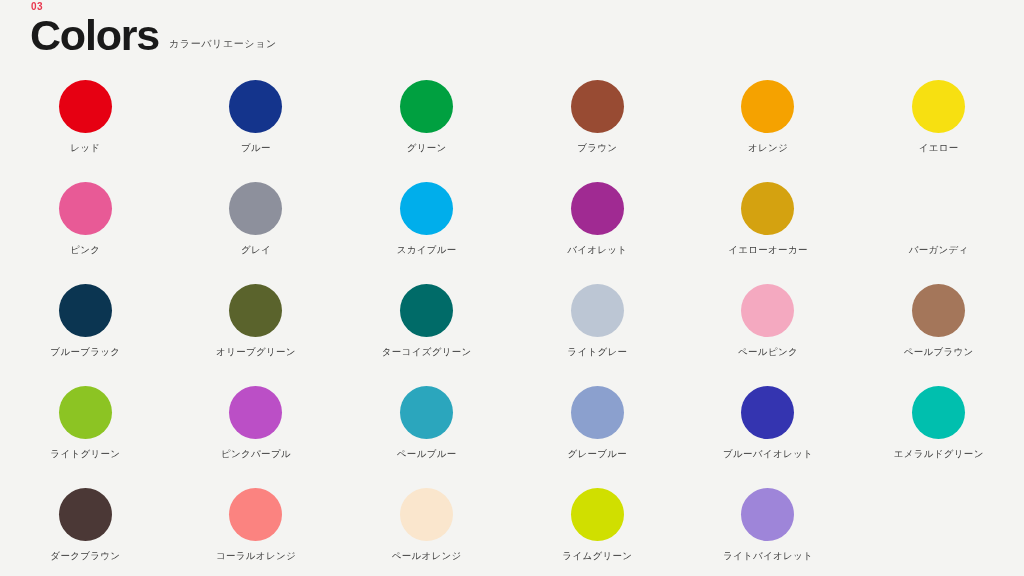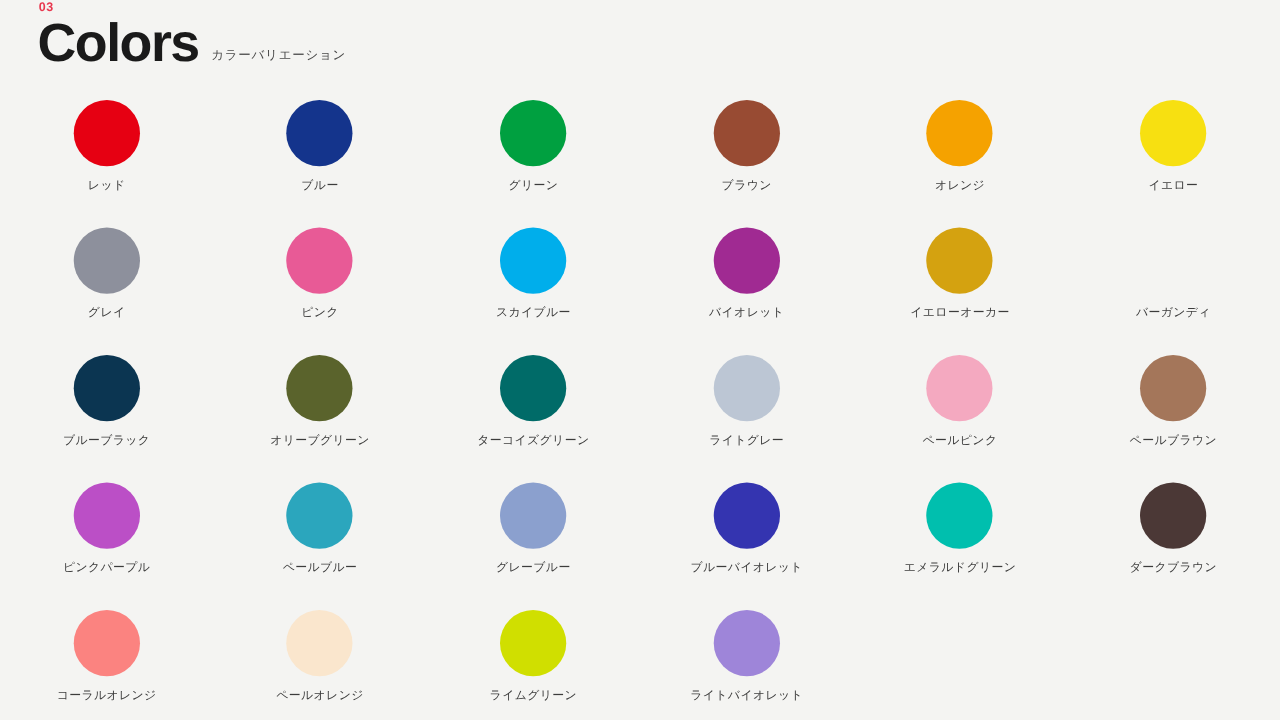--- a/index.html
+++ b/index.html
@@ -114,28 +114,28 @@
     </div>
     <div class="swatch-cell">
       <div class="swatch-dot" style="background-color: rgb(245, 162, 0);"></div>
       <div class="swatch-label">オレンジ</div>
     </div>
     <div class="swatch-cell">
       <div class="swatch-dot" style="background-color: rgb(247, 224, 17);"></div>
       <div class="swatch-label">イエロー</div>
     </div>
     <div class="swatch-cell">
+      <div class="swatch-dot" style="background-color: rgb(232, 90, 150);"></div>
+      <div class="swatch-label">ピンク</div>
+    </div>
+    <div class="swatch-cell">
       <div class="swatch-dot" style="background-color: rgb(141, 144, 156);"></div>
       <div class="swatch-label">グレイ</div>
     </div>
     <div class="swatch-cell">
-      <div class="swatch-dot" style="background-color: rgb(232, 90, 150);"></div>
-      <div class="swatch-label">ピンク</div>
-    </div>
-    <div class="swatch-cell">
       <div class="swatch-dot" style="background-color: rgb(0, 174, 235);"></div>
       <div class="swatch-label">スカイブルー</div>
     </div>
     <div class="swatch-cell">
       <div class="swatch-dot" style="background-color: rgb(160, 42, 146);"></div>
       <div class="swatch-label">バイオレット</div>
     </div>
     <div class="swatch-cell">
       <div class="swatch-dot" style="background-color: rgb(212, 162, 16);"></div>
       <div class="swatch-label">イエローオーカー</div>
@@ -162,20 +162,24 @@
     </div>
     <div class="swatch-cell">
       <div class="swatch-dot" style="background-color: rgb(244, 169, 192);"></div>
       <div class="swatch-label">ペールピンク</div>
     </div>
     <div class="swatch-cell">
       <div class="swatch-dot" style="background-color: rgb(164, 118, 90);"></div>
       <div class="swatch-label">ペールブラウン</div>
     </div>
     <div class="swatch-cell">
+      <div class="swatch-dot" style="background-color: rgb(140, 196, 35);"></div>
+      <div class="swatch-label">ライトグリーン</div>
+    </div>
+    <div class="swatch-cell">
       <div class="swatch-dot" style="background-color: rgb(187, 79, 198);"></div>
       <div class="swatch-label">ピンクパープル</div>
     </div>
     <div class="swatch-cell">
       <div class="swatch-dot" style="background-color: rgb(43, 166, 189);"></div>
       <div class="swatch-label">ペールブルー</div>
     </div>
     <div class="swatch-cell">
       <div class="swatch-dot" style="background-color: rgb(139, 160, 206);"></div>
       <div class="swatch-label">グレーブルー</div>

